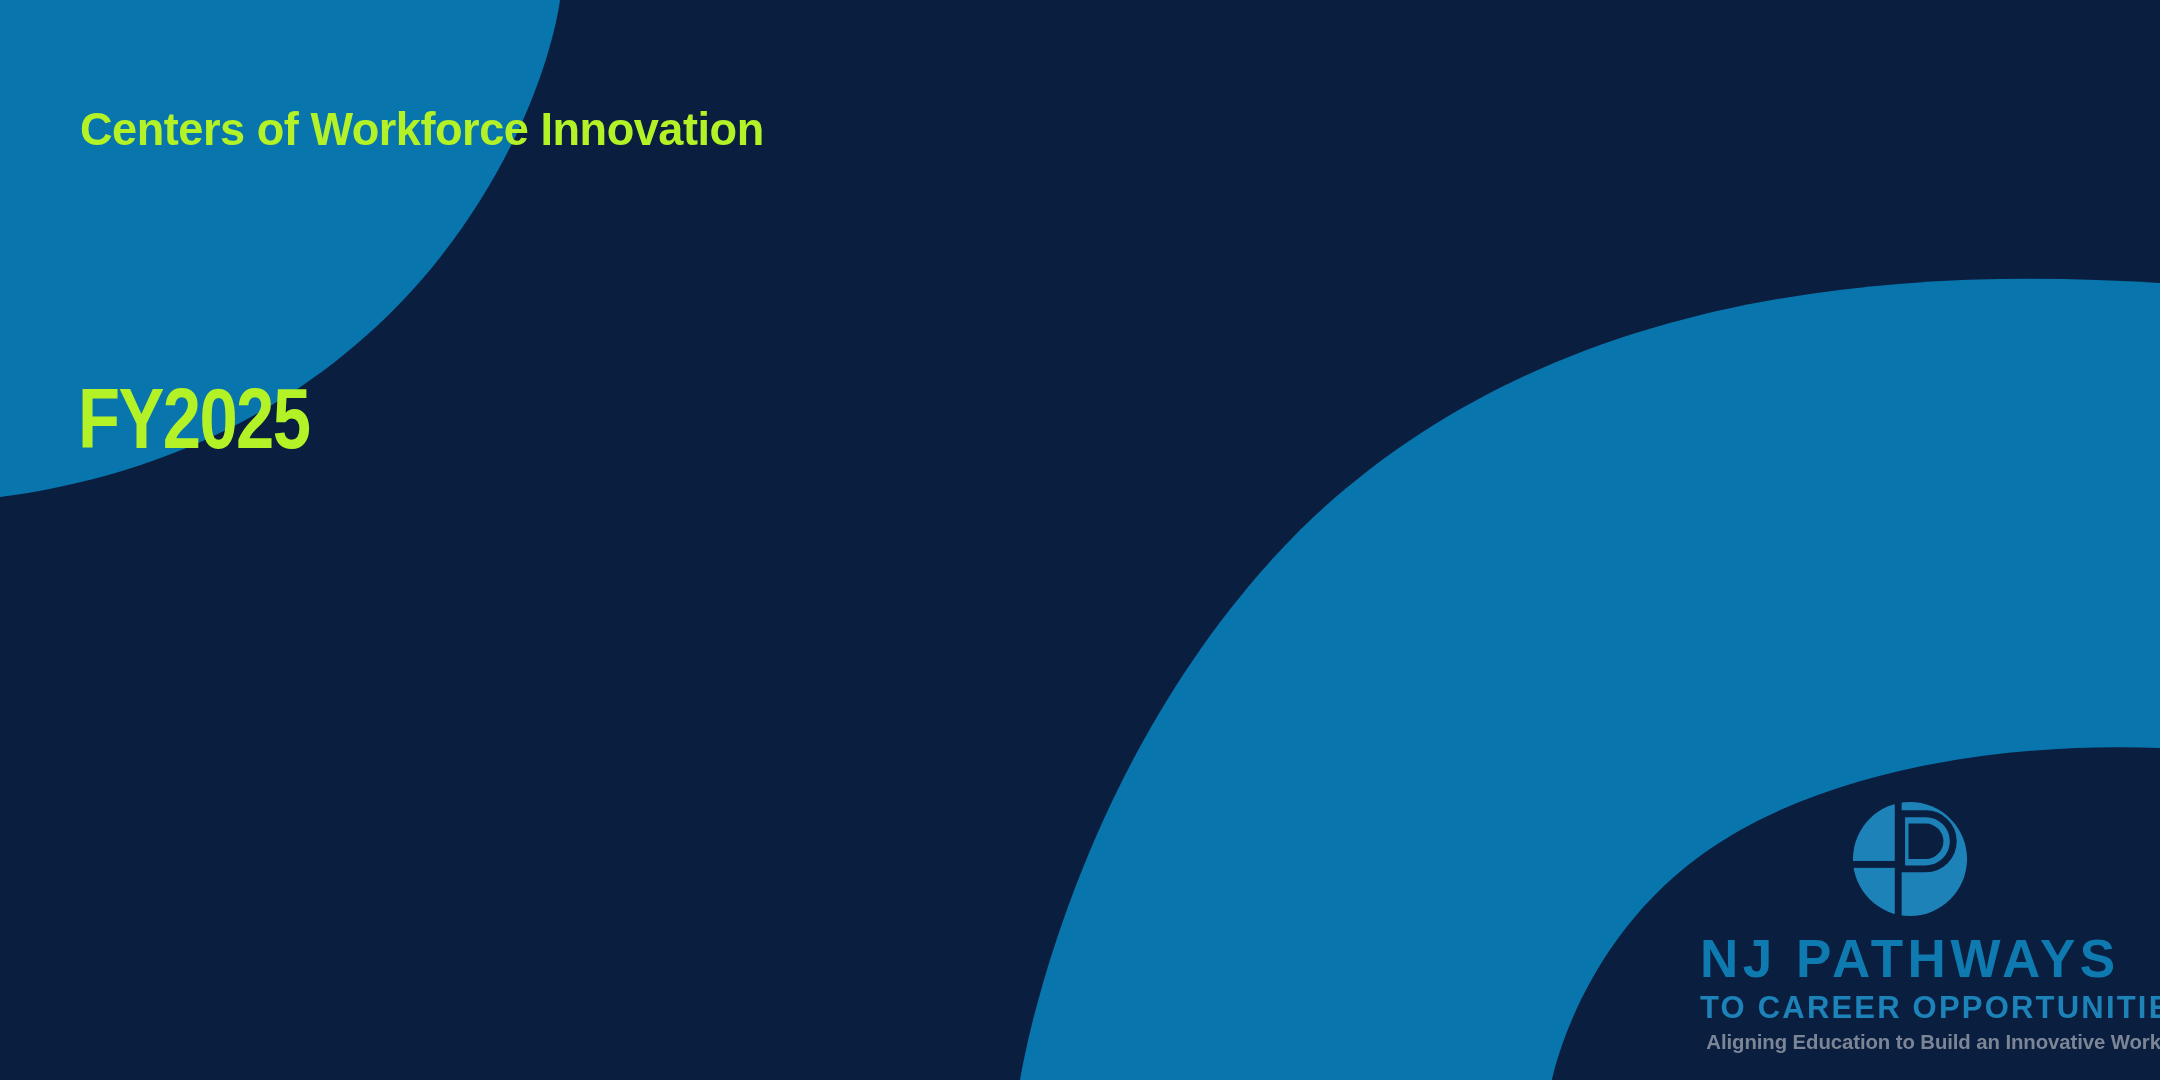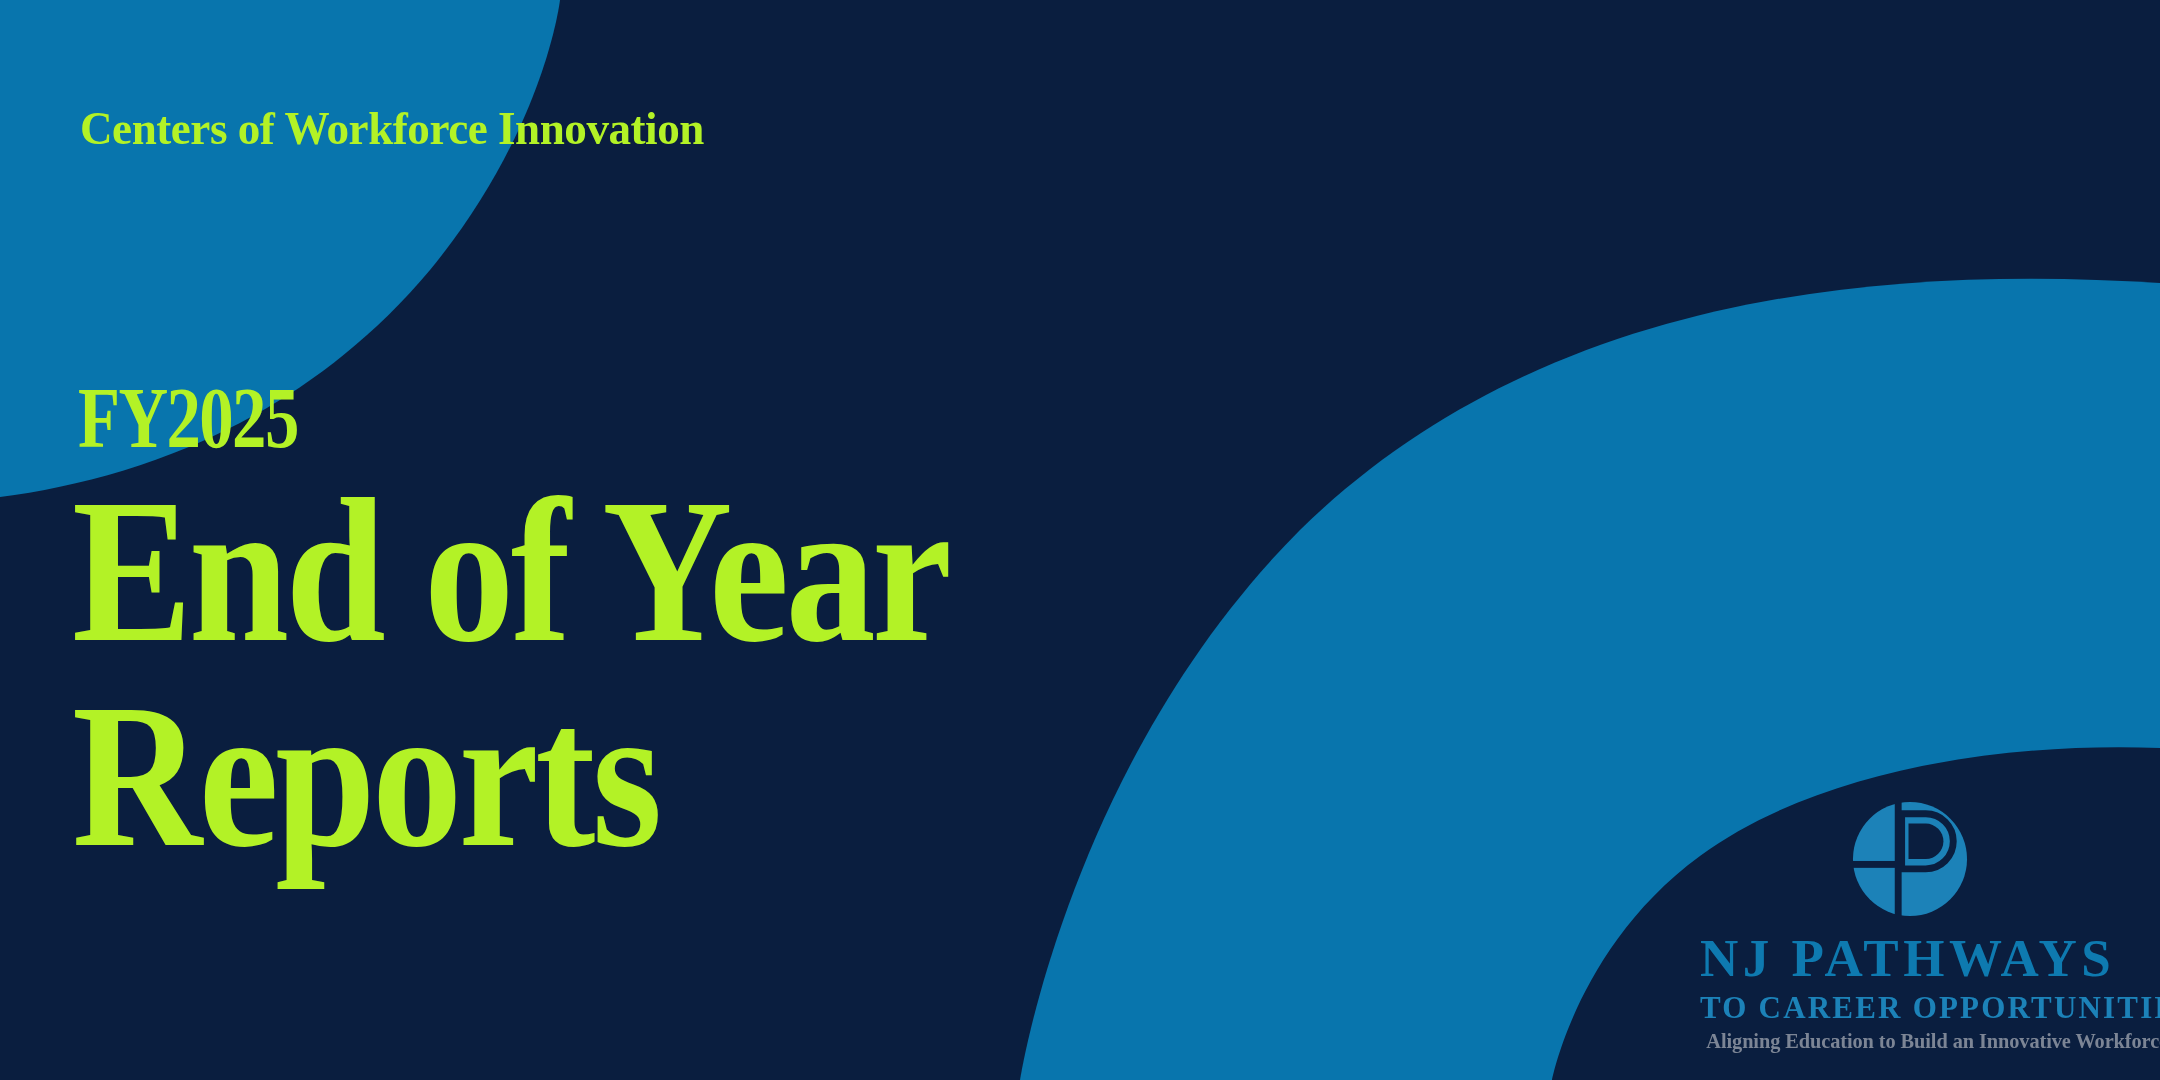--- a/index.html
+++ b/index.html
@@ -6,21 +6,21 @@
     margin: 0;
     padding: 0;
     background: #ffffff;
   }
   #canvas {
     position: relative;
     width: 2160px;
     height: 1080px;
     overflow: hidden;
     background: #0A1E3F;
-    font-family: Liberation Serif, serif;
+    font-family: Liberation Sans, sans-serif;
   }
 
   
   #bg {
     position: absolute;
     inset: 0;
     width: 2160px;
     height: 1080px;
     display: block;
   }
@@ -128,24 +128,20 @@
 
     <path d="M 2160 1080 L 1020 1080 C 1020 1080 1070 760 1300 530 C 1540 295 1880 265 2160 283 Z" fill="#0875AD"></path>
 
     <path d="M 2160 1080 L 1552 1080 C 1552 1080 1578 945 1700 856 C 1820 768 2010 742 2160 748 Z" fill="#0A1E3F"></path>
   </svg>
 
   <div class="kicker">Centers of Workforce Innovation</div>
 
   <div class="fy">FY2025</div>
 
-  <div class="bigtitle">
-    <span class="line line1">End of Year</span>
-    <span class="line line2">Reports</span>
-  </div>
 
   <div id="lockup">
 
     <svg id="mark" viewBox="0 0 120 120" aria-hidden="true">
       <defs>
         <mask id="pmask">
           <rect x="0" y="0" width="120" height="120" fill="#fff"></rect>
 
           <rect x="44.5" y="0" width="7" height="120" fill="#000"></rect>
 

